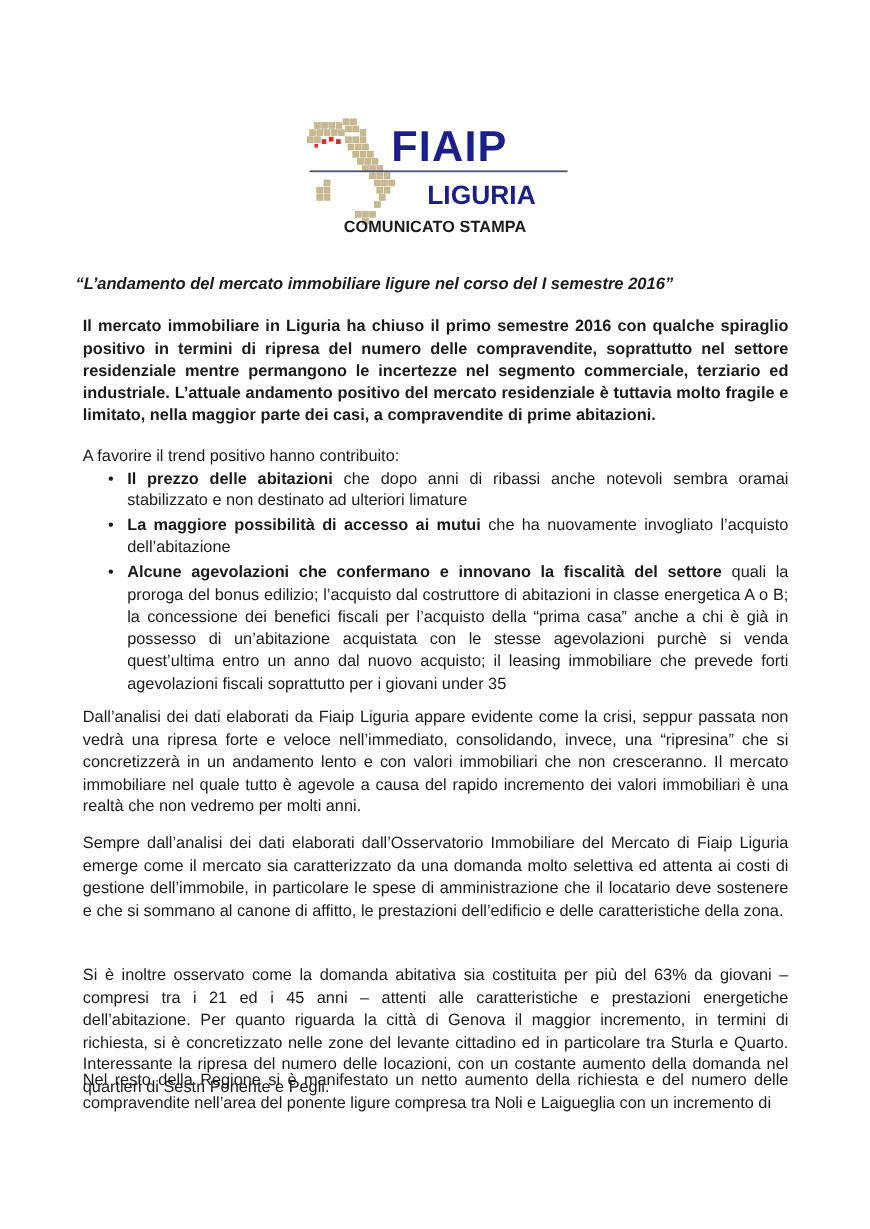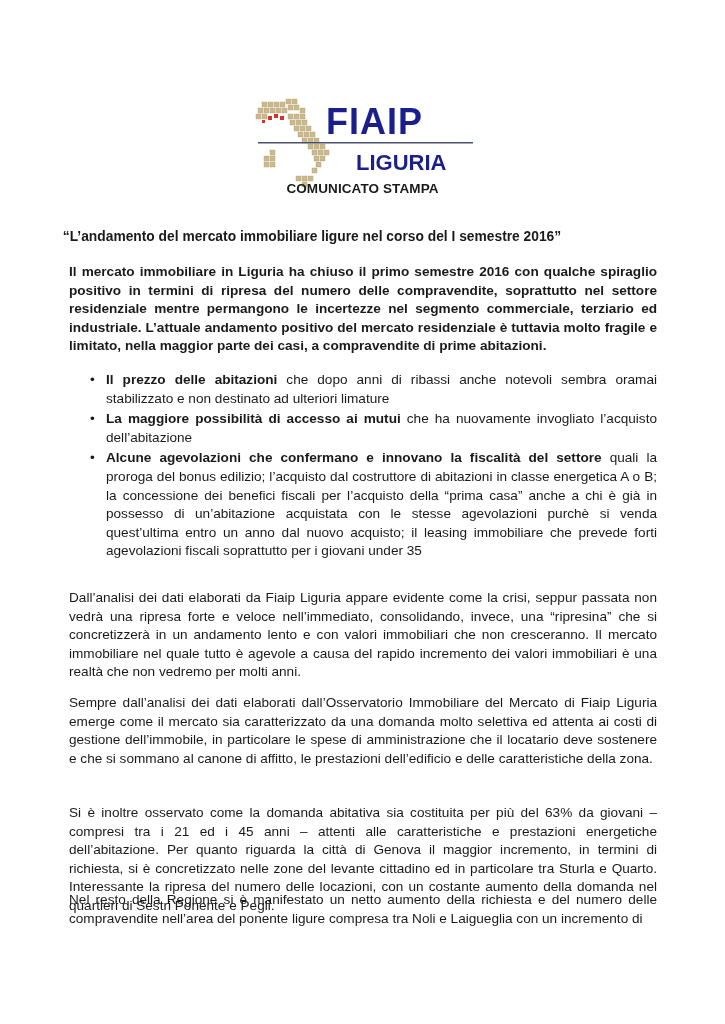--- a/index.html
+++ b/index.html
@@ -33,20 +33,21 @@
       font-weight: bold;
       font-size: 13.5px;
       letter-spacing: 0.1px;
     }
     .subtitle {
       position: absolute;
       left: 0;
       width: 624px;
       text-align: center;
       top: 229px;
+      font-style: italic;
       font-weight: bold;
       font-size: 13.8px;
     }
     .body-text {
       position: absolute;
       left: 69px;
       width: 588px;
       font-size: 13.6px;
       line-height: 18.6px;
       text-align: justify;
@@ -150,20 +151,21 @@
 </div>
 
 <div class="heading">COMUNICATO STAMPA</div>
 <div class="subtitle">“L’andamento del mercato immobiliare ligure nel corso del I semestre 2016”</div>
 
 <div class="body-text p1">
   <p>Il mercato immobiliare in Liguria ha chiuso il primo semestre 2016 con qualche spiraglio positivo in termini di ripresa del numero delle compravendite, soprattutto nel settore residenziale mentre permangono le incertezze nel segmento commerciale, terziario ed industriale. L’attuale andamento positivo del mercato residenziale è tuttavia molto fragile e limitato, nella maggior parte dei casi, a compravendite di prime abitazioni.</p>
 </div>
 
 <div class="body-text p2">
+  <p>A favorire il trend positivo hanno contribuito:</p>
   <ul class="bullets">
     <li>
       <span class="dot">•</span>
       <b>Il prezzo delle abitazioni</b><span> che dopo anni di ribassi anche notevoli sembra oramai stabilizzato e non destinato ad ulteriori limature</span>
     </li>
     <li>
       <span class="dot">•</span>
       <b>La maggiore possibilità di accesso ai mutui</b><span> che ha nuovamente invogliato l’acquisto dell’abitazione</span>
     </li>
     <li>

